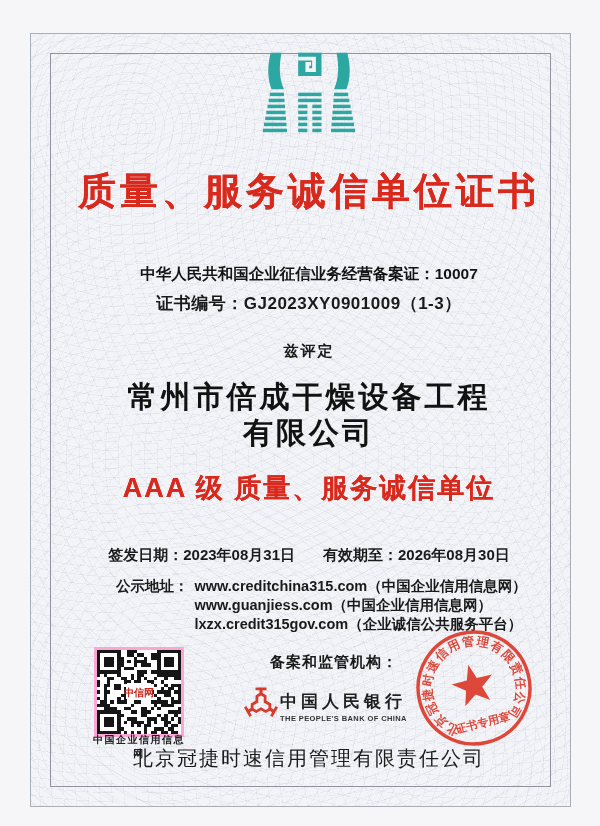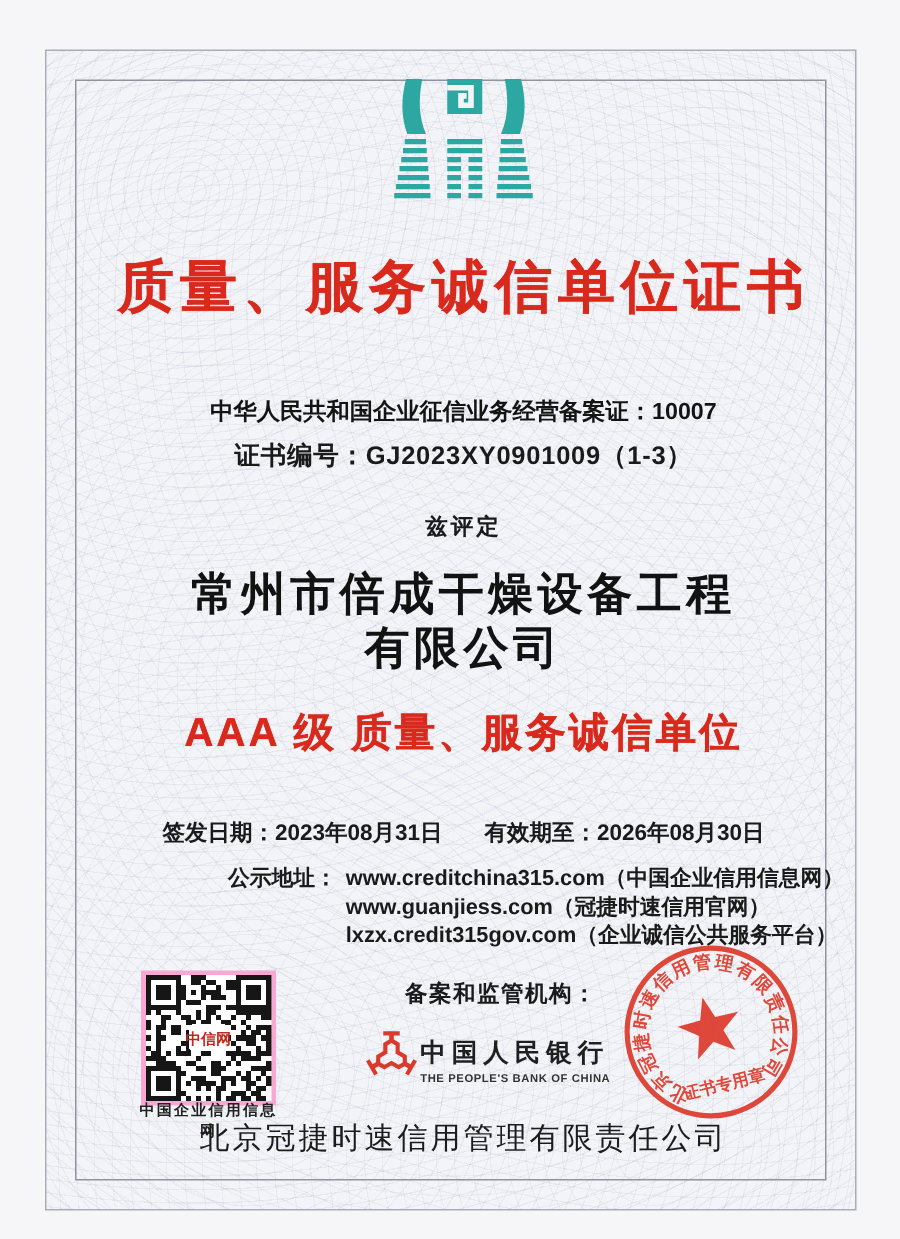--- a/index.html
+++ b/index.html
@@ -48,21 +48,21 @@
     color:#d9291d;text-shadow:0 0 0.5px #d9291d;
   }
   .dates{
     top:546px;display:flex;justify-content:center;gap:28px;
     font-size:15px;font-weight:bold;
   }
   .publicity{
     position:absolute;left:116px;top:577px;display:flex;
     font-size:14.5px;font-weight:bold;line-height:19px;text-align:left;
   }
-  .pub-label{white-space:nowrap;margin-right:6px;margin-left:36px;}
+  .pub-label{white-space:nowrap;margin-right:6px;}
   .qr{
     position:absolute;left:94px;top:647px;width:84px;height:84px;
     background:#f9a8d4;padding:3px;
   }
   .qr svg{display:block;width:84px;height:84px;}
   .qr-caption{
     position:absolute;left:88px;top:733px;width:102px;text-align:center;
     font-size:10px;font-weight:bold;letter-spacing:1.5px;color:#222;
   }
   .regulator{top:653px;left:50px;font-size:15px;font-weight:bold;letter-spacing:1px;}
@@ -139,21 +139,21 @@
 
     <div class="band dates">
       <span>签发日期：2023年08月31日</span>
       <span>有效期至：2026年08月30日</span>
     </div>
 
     <div class="publicity">
       <div class="pub-label">公示地址：</div>
       <div class="pub-lines">
         <div>www.creditchina315.com（中国企业信用信息网）</div>
-        <div>www.guanjiess.com（冠捷时速信用官网）</div>
+        <div>www.guanjiess.com（中国企业信用信息网）</div>
         <div>lxzx.credit315gov.com（企业诚信公共服务平台）</div>
       </div>
     </div>
 
     <div class="qr">
       <svg id="qr-svg" viewBox="0 0 25 25" shape-rendering="crispEdges">
           <rect x="0" y="0" width="25" height="25" fill="#fff"></rect>
           <g fill="#161616">
             <rect x="9" y="0" width="1" height="1"></rect>
             <rect x="10" y="0" width="1" height="1"></rect>

